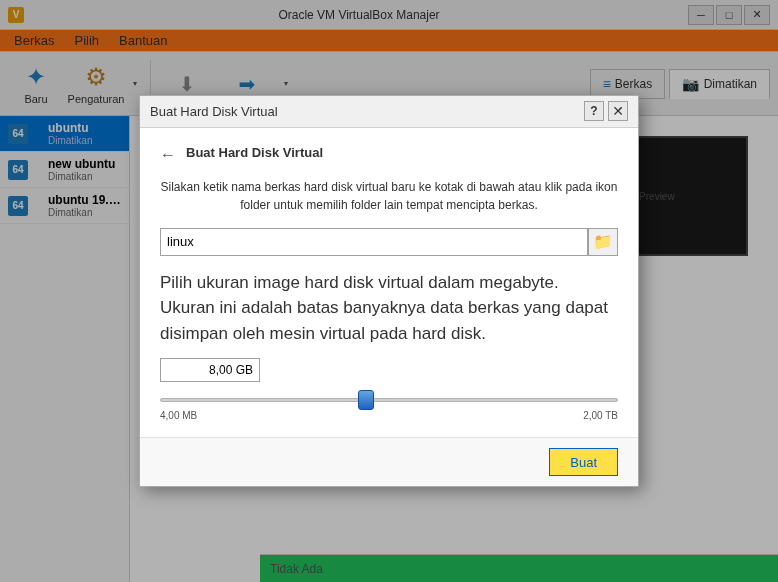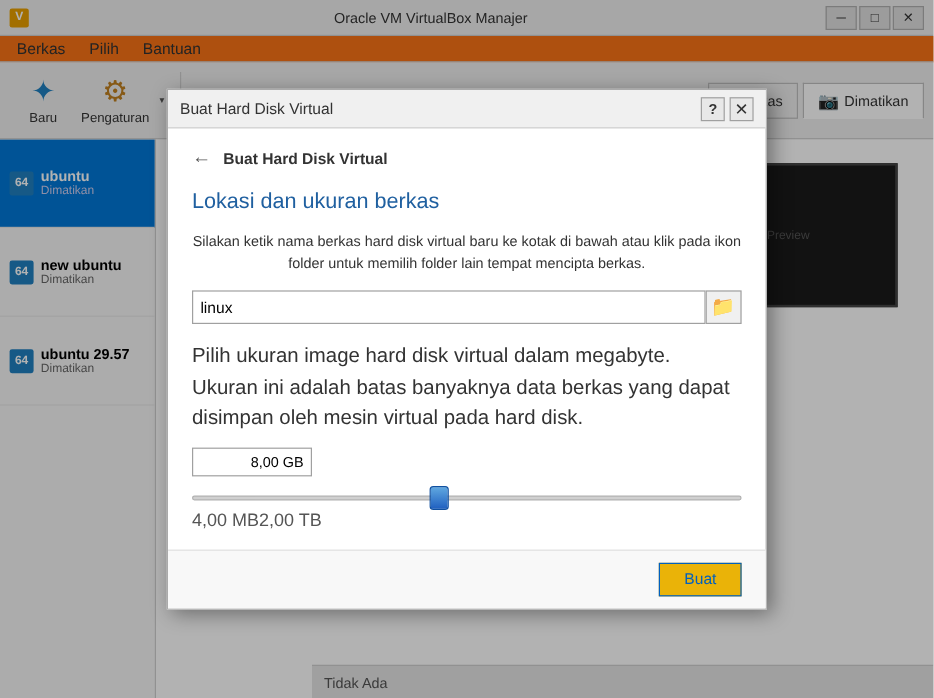--- a/index.html
+++ b/index.html
@@ -147,23 +147,23 @@
 
     .sidebar {
       width: 130px;
       background: #f7f7f7;
       border-right: 1px solid #d0d0d0;
       overflow-y: auto;
     }
     .sidebar-item {
       display: flex;
       align-items: center;
-      padding: 24px 8px;
-      cursor: pointer;
-      gap: 6px;
+      padding: 5px 8px;
+      cursor: pointer;
+      gap: 20px;
       border-bottom: 1px solid #e8e8e8;
     }
     .sidebar-item.selected { background: #0078d7; color: white; }
     .sidebar-item.selected .vm-status { color: #cce; }
     .vm-icon {
       width: 20px;
       height: 20px;
       background: #2080c0;
       border-radius: 2px;
       display: flex;
@@ -211,21 +211,21 @@
       font-weight: bold;
     }
 
     
     .bottom-bar {
       position: absolute;
       bottom: 0;
       left: 130px;
       right: 0;
       height: 28px;
-      background: #e5e5e5;
+      background: #22c55e;
       border-top: 1px solid #d0d0d0;
       display: flex;
       align-items: center;
       padding: 0 10px;
       font-size: 12px;
       color: #555;
     }
 
     
     .modal-overlay {
@@ -399,22 +399,22 @@
       width: 100px;
       height: 24px;
       border: 1px solid #a0a0a0;
       padding: 0 6px;
       font-size: 12px;
       text-align: right;
     }
 
     .range-labels {
       display: flex;
-      justify-content: flex-start;
-      font-size: 15px;
+      justify-content: space-between;
+      font-size: 10px;
       color: #555;
     }
 
     .modal-footer {
       display: flex;
       justify-content: flex-end;
       padding: 10px 20px;
       gap: 8px;
       border-top: 1px solid #e0e0e0;
       background: #f8f8f8;
@@ -424,21 +424,21 @@
       padding: 0 20px;
       border: 1px solid #a0a0a0;
       background: #f0f0f0;
       cursor: pointer;
       font-size: 13px;
       color: #333;
     }
     .btn.primary {
       border-color: #0060c0;
       color: #0060c0;
-      background: #eab308;
+      background: #fde047;
     }
 
     
     .icon-new { color: #2080c0; }
     .icon-settings { color: #c08020; }
     .icon-arrow-right { color: #2080c0; }
     .icon-snapshot { color: #40a040; }
     .icon-detail { color: #2080c0; }
 
     .toolbar-separator {
@@ -529,21 +529,21 @@
       <div class="vm-icon">64</div>
       <div class="vm-info">
         <div class="vm-name">new ubuntu</div>
         <div class="vm-status">Dimatikan</div>
       </div>
     </div>
 
     <div class="sidebar-item">
       <div class="vm-icon">64</div>
       <div class="vm-info">
-        <div class="vm-name">ubuntu 29.57</div>
+        <div class="vm-name">ubuntu 19.05</div>
         <div class="vm-status">Dimatikan</div>
       </div>
     </div>
   </div>
 
   <div class="right-panel">
     <span class="panel-label">ubuntu</span>
     <div class="vbox-logo">
       <span style="color:#555; font-size:10px;">VM Preview</span>
     </div>
@@ -565,21 +565,20 @@
       </div>
     </div>
 
     <div class="modal-body">
 
       <div class="modal-header-row">
         <span class="back-arrow">←</span>
         <span class="modal-header-title">Buat Hard Disk Virtual</span>
       </div>
 
-      <div class="section-title">Lokasi dan ukuran berkas</div>
 
       <p class="description-text">Silakan ketik nama berkas hard disk virtual baru ke kotak di bawah atau klik pada ikon folder untuk memilih folder lain tempat mencipta berkas.</p>
 
       <div class="file-input-row">
         <input type="text" class="file-text-input" value="linux" style="">
         <button class="folder-btn">
           <span>📁</span>
         </button>
       </div>
 

